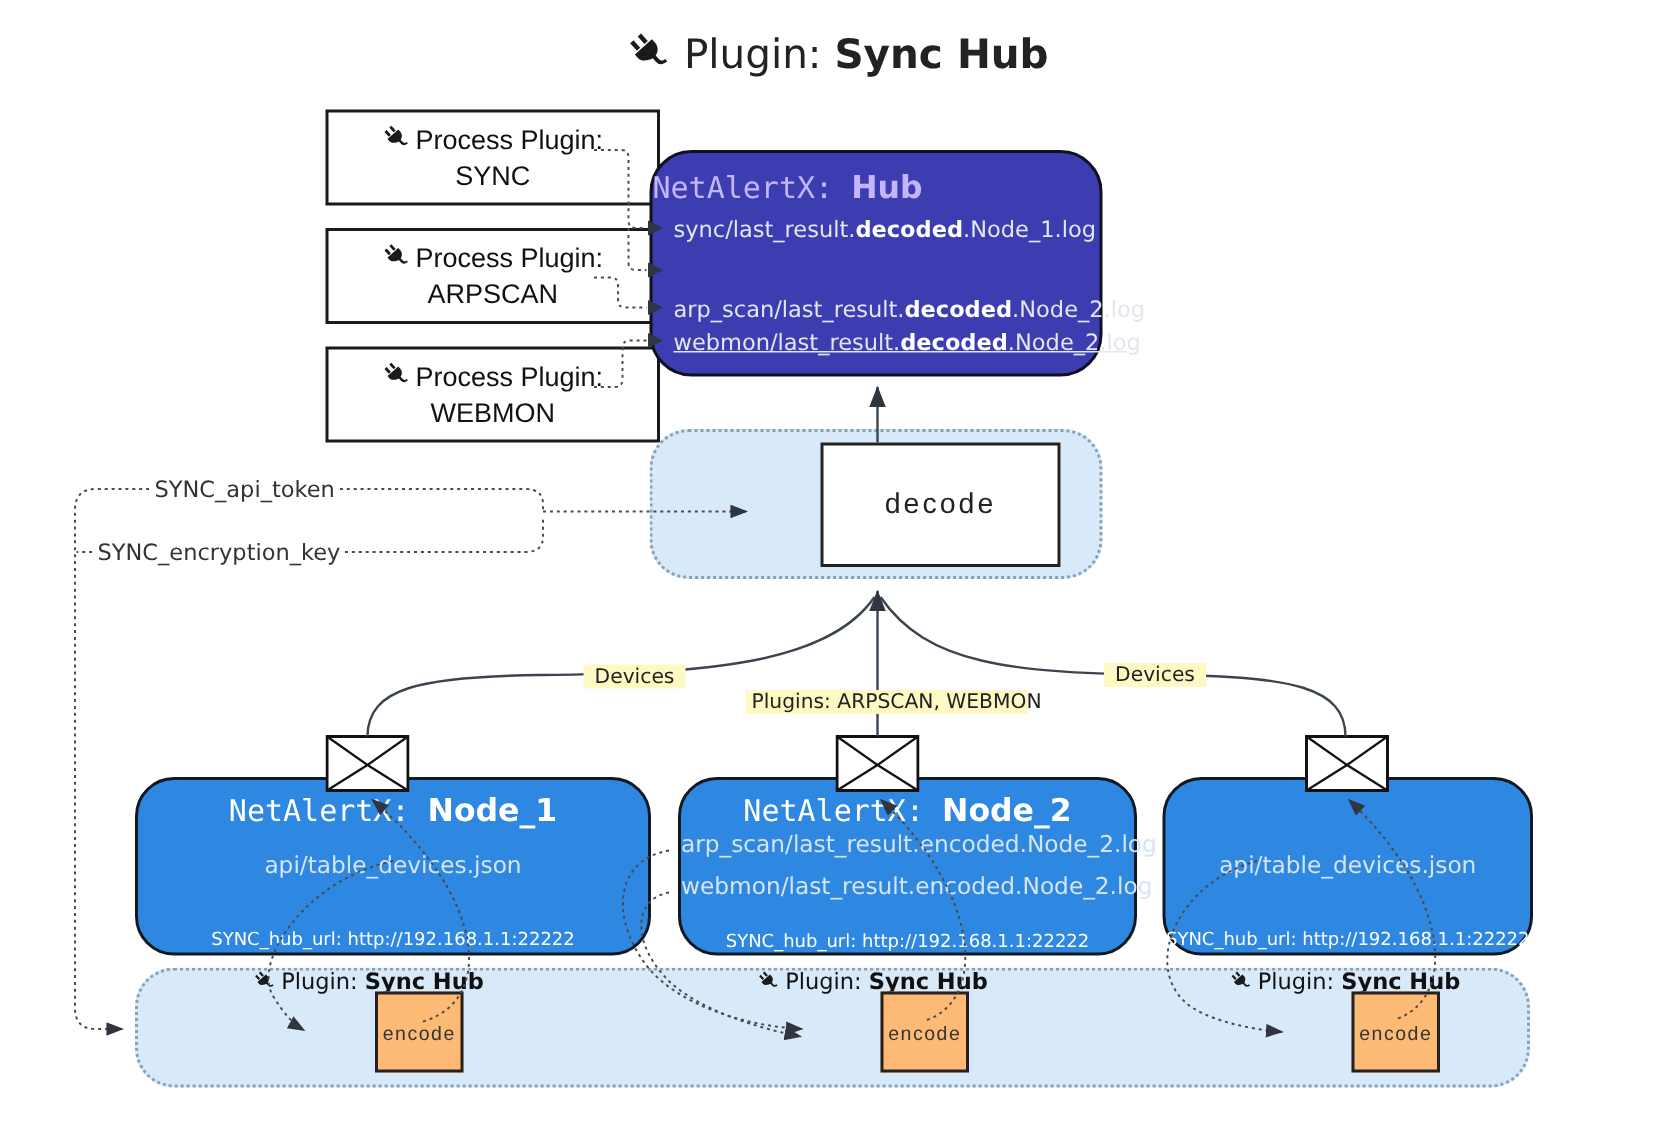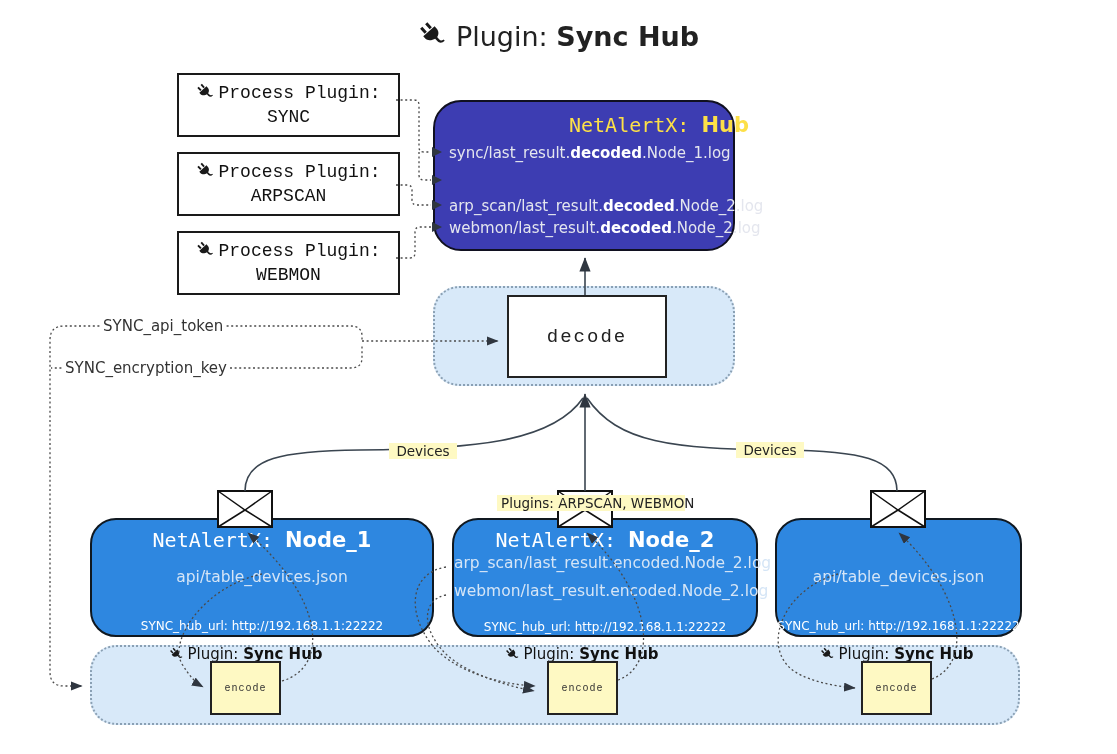--- a/index.html
+++ b/index.html
@@ -1,38 +1,38 @@
 <!DOCTYPE html>
 <html><head>
 <meta charset="utf-8">
 <style>
   html,body{margin:0;padding:0;background:#ffffff;}
   #stage{position:relative;width:1117px;height:754px;background:#fff;overflow:hidden;
          font-family:"DejaVu Sans",sans-serif;color:#1a1a1a;}
   .abs{position:absolute;}
-  .mono{font-family:Liberation Mono, monospace;}
+  .mono{font-family:Liberation Sans, sans-serif;margin-left:40px;}
 
   
   .title-bar{top:14px;left:0;width:1117px;height:44px;display:flex;align-items:center;justify-content:center;gap:8px;}
   .title-text{font-size:27px;color:#222;}
   .title-text b{font-weight:bold;}
   .plug{display:inline-block;transform:rotate(-42deg);}
   .plug svg{display:block;}
 
   
   .proc-box{left:177px;width:219px;height:60px;background:#fff;border:2px solid #1a1a1a;
             display:flex;flex-direction:column;align-items:center;justify-content:center;
             font-size:18px;line-height:1.35;color:#111;}
   .proc-line1{display:flex;align-items:center;gap:3px;}
 
   
   .hub-url{top:79px;left:433px;width:302px;text-align:center;font-size:11px;font-weight:600;color:#222;}
   .hub{top:100px;left:433px;width:302px;height:151px;background:#3d3db2;border:2px solid #101020;
        border-radius:28px;box-sizing:border-box;z-index:2;}
-  .hub-title{position:absolute;top:11px;left:0;width:100%;text-align:right;color:#fde047;font-size:20px;margin-left:16px;}
+  .hub-title{position:absolute;top:11px;left:0;width:100%;text-align:left;color:#c4b5fd;font-size:20px;}
   .hub-title .pre{font-family:"DejaVu Sans Mono",monospace;}
   .hub-title b{font-size:21px;}
   .hub-log{position:absolute;left:14px;width:285px;height:20px;color:#e4e6ee;font-size:15px;white-space:nowrap;}
   .hub-log b{color:#ffffff;}
 
   
   .panel{background:#d8e9f9;border:2px dotted #8aa0b4;border-radius:26px;box-sizing:border-box;z-index:1;}
   .decode-panel{top:286px;left:433px;width:302px;height:100px;}
   .decode-box{top:295px;left:507px;width:160px;height:83px;background:#fff;border:2px solid #222;
               box-sizing:border-box;display:flex;align-items:center;justify-content:center;
@@ -53,22 +53,22 @@
   .node-file{position:absolute;left:0;width:100%;text-align:center;font-size:15.5px;color:#d5e5f6;white-space:nowrap;}
   .node-url{position:absolute;left:0;width:100%;text-align:center;font-size:12px;color:#fff;white-space:nowrap;}
 
   
   .envelope{top:490px;width:56px;height:38px;z-index:4;}
 
   
   .bottom-bar{top:645px;left:90px;width:930px;height:80px;}
   .enc-label{top:645px;width:150px;height:18px;display:flex;align-items:center;justify-content:center;
              gap:3px;font-size:15px;color:#111;z-index:3;white-space:nowrap;}
-  .encode-box{top:661px;width:71px;height:54px;background:#fef9c3;border:2px solid #222;box-sizing:border-box;
-              display:flex;align-items:center;justify-content:center;font-size:10px;letter-spacing:1px;
+  .encode-box{top:661px;width:59px;height:54px;background:#fdba74;border:2px solid #222;box-sizing:border-box;
+              display:flex;align-items:center;justify-content:center;font-size:13px;letter-spacing:1px;
               color:#333;z-index:3;}
 
   .overlay{position:absolute;top:0;left:0;z-index:5;pointer-events:none;}
 </style>
 </head>
 <body>
 
 <div id="stage">
 
   <div class="abs title-bar">
@@ -111,32 +111,32 @@
         </span>
         <span>Process Plugin:</span>
       </span>
     <span>WEBMON</span>
   </div>
 
   <div class="abs hub">
     <div class="hub-title"><span class="pre">NetAlertX: </span><b>Hub</b></div>
     <div class="hub-log" style="top:42px;"><span>sync/last_result.</span><b>decoded</b><span>.Node_1.log</span></div>
     <div class="hub-log" style="top:95px;"><span>arp_scan/last_result.</span><b>decoded</b><span>.Node_2.log</span></div>
-    <div class="hub-log" style="top:117px;"><span>webmon/last_result.</span><b>decoded</b><span>.Node_2.log</span></div>
+    <div class="hub-log" style="top:117px;text-decoration:underline;"><span>webmon/last_result.</span><b>decoded</b><span>.Node_2.log</span></div>
   </div>
 
   <div class="abs panel decode-panel"></div>
   <div class="abs decode-box mono">decode</div>
 
   <div class="abs token" style="left:100px;top:317px;">SYNC_api_token</div>
   <div class="abs token" style="left:62px;top:359px;">SYNC_encryption_key</div>
 
   <div class="abs edge-label" style="left:389px;top:443px;width:60px;">Devices</div>
   <div class="abs edge-label" style="left:736px;top:442px;width:60px;">Devices</div>
-  <div class="abs edge-label" style="left:497px;top:460px;width:180px;margin-top:35px;">Plugins: ARPSCAN, WEBMON</div>
+  <div class="abs edge-label" style="left:497px;top:460px;width:180px;">Plugins: ARPSCAN, WEBMON</div>
 
   <div class="abs node" style="left:90px;width:344px;">
     <div class="node-title"><span class="pre">NetAlertX: </span><b>Node_1</b></div>
     <div class="node-file" style="top:48px;">api/table_devices.json</div>
     <div class="node-url" style="top:99px;">SYNC_hub_url: http://192.168.1.1:22222</div>
   </div>
   <div class="abs node" style="left:452px;width:306px;">
     <div class="node-title"><span class="pre">NetAlertX: </span><b>Node_2</b></div>
     <div class="node-file" style="top:34px;">arp_scan/last_result.encoded.Node_2.log</div>
     <div class="node-file" style="top:62px;">webmon/last_result.encoded.Node_2.log</div>

